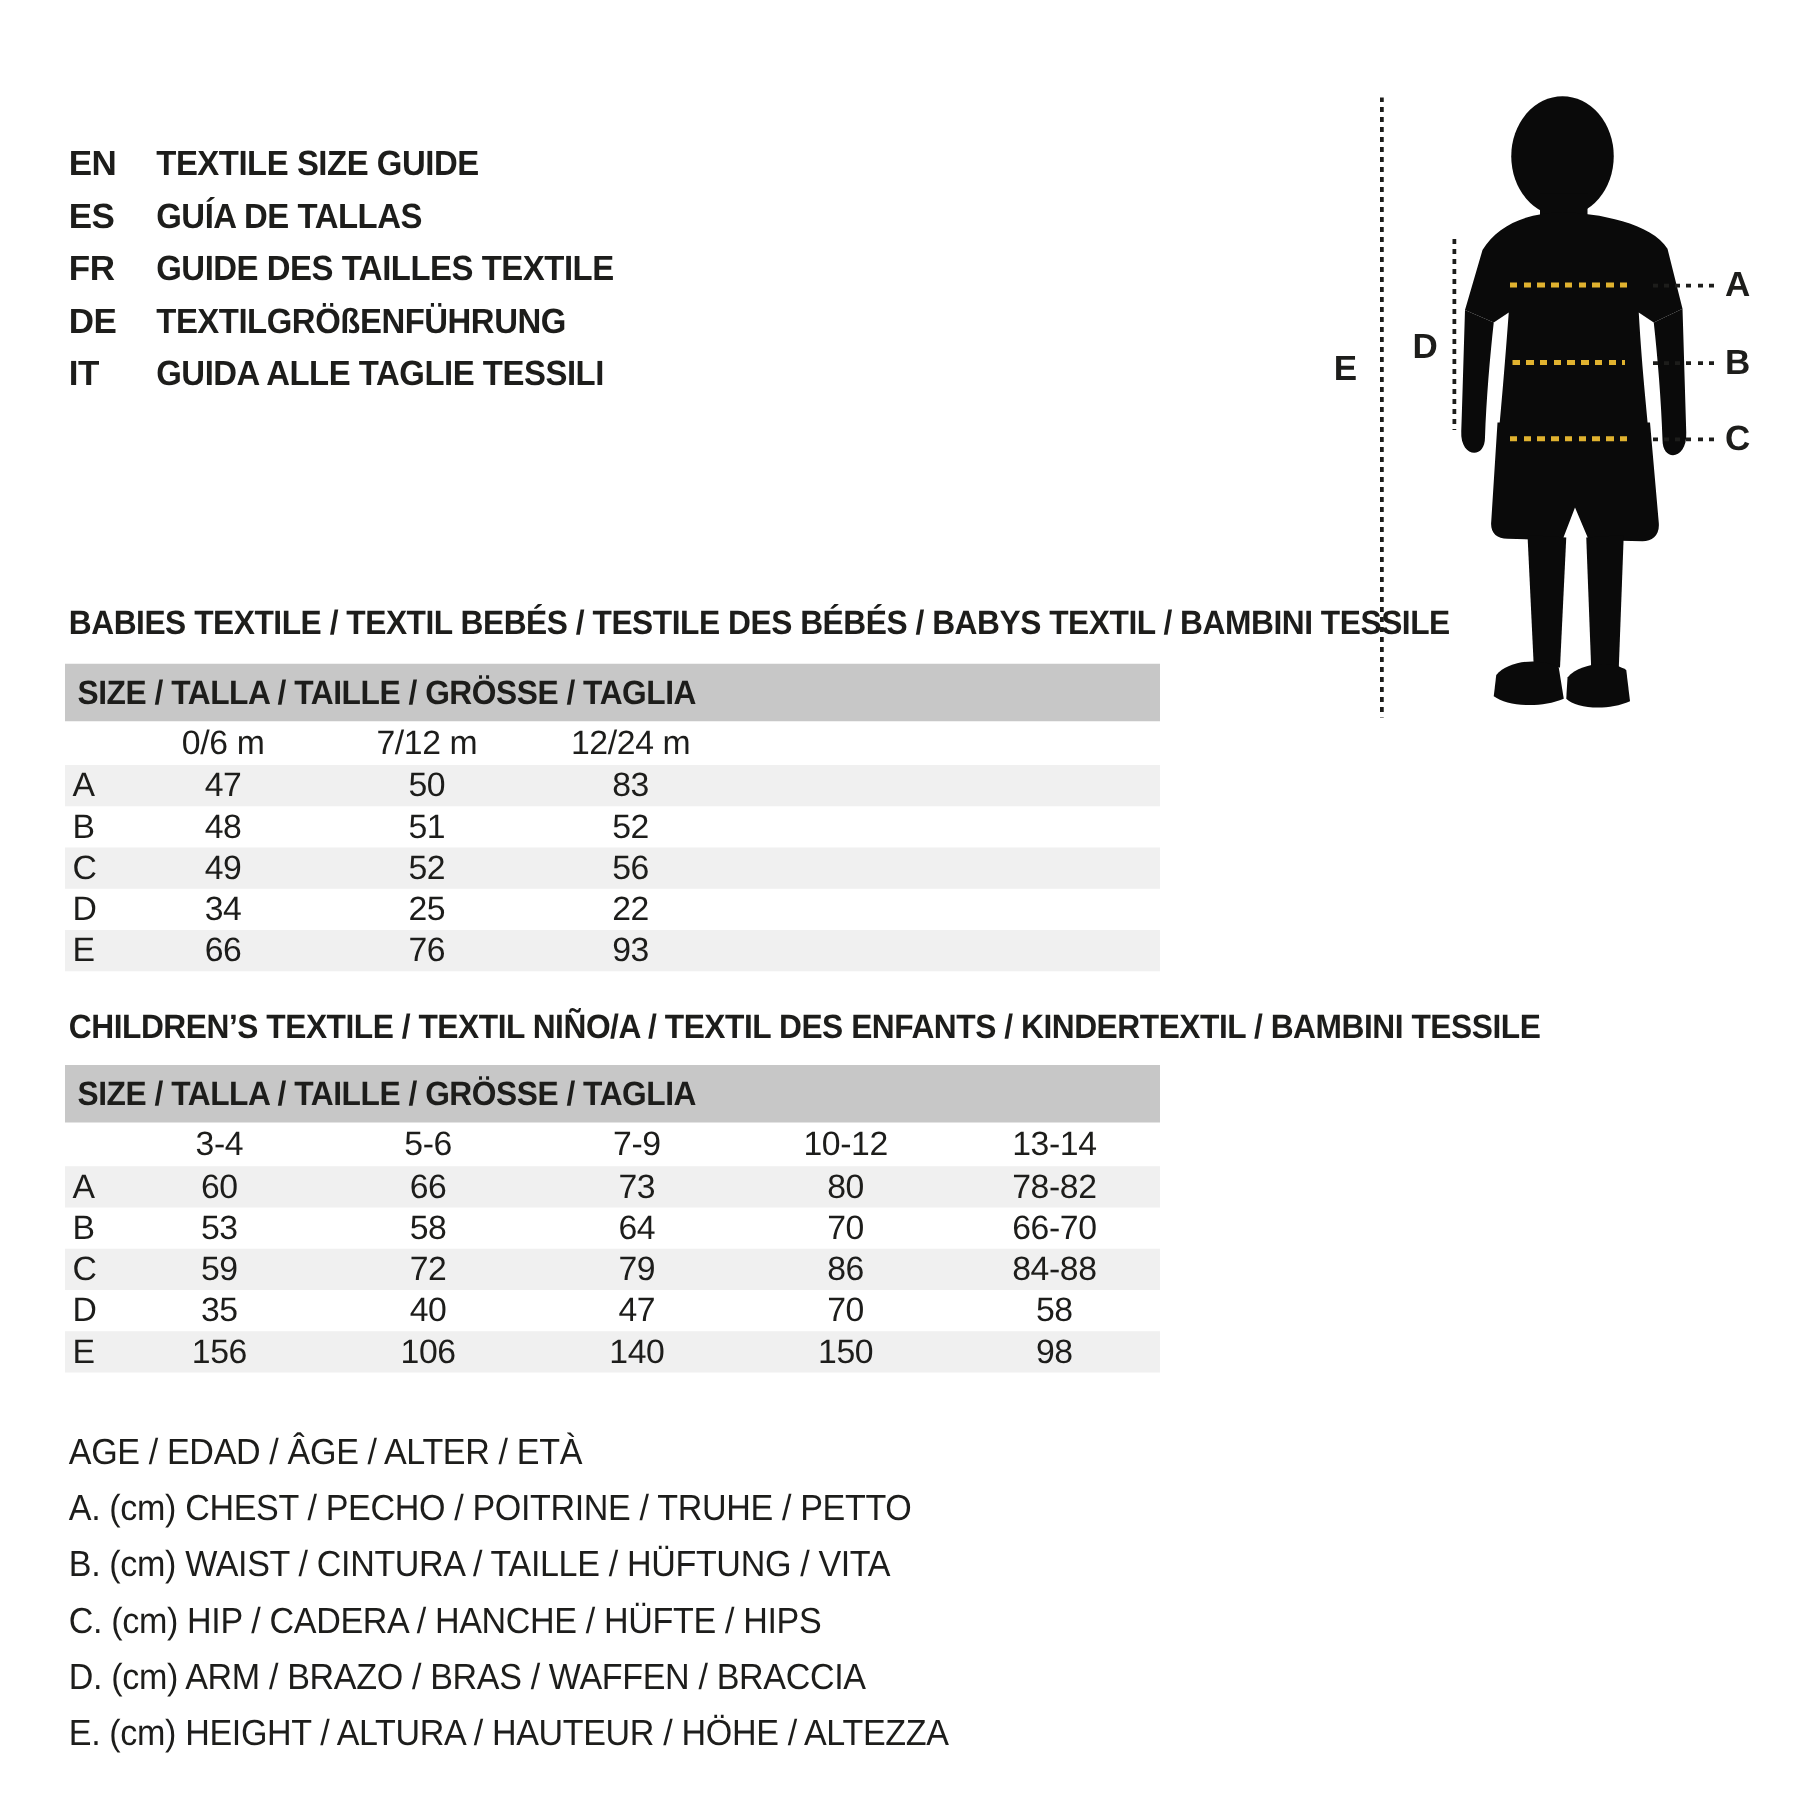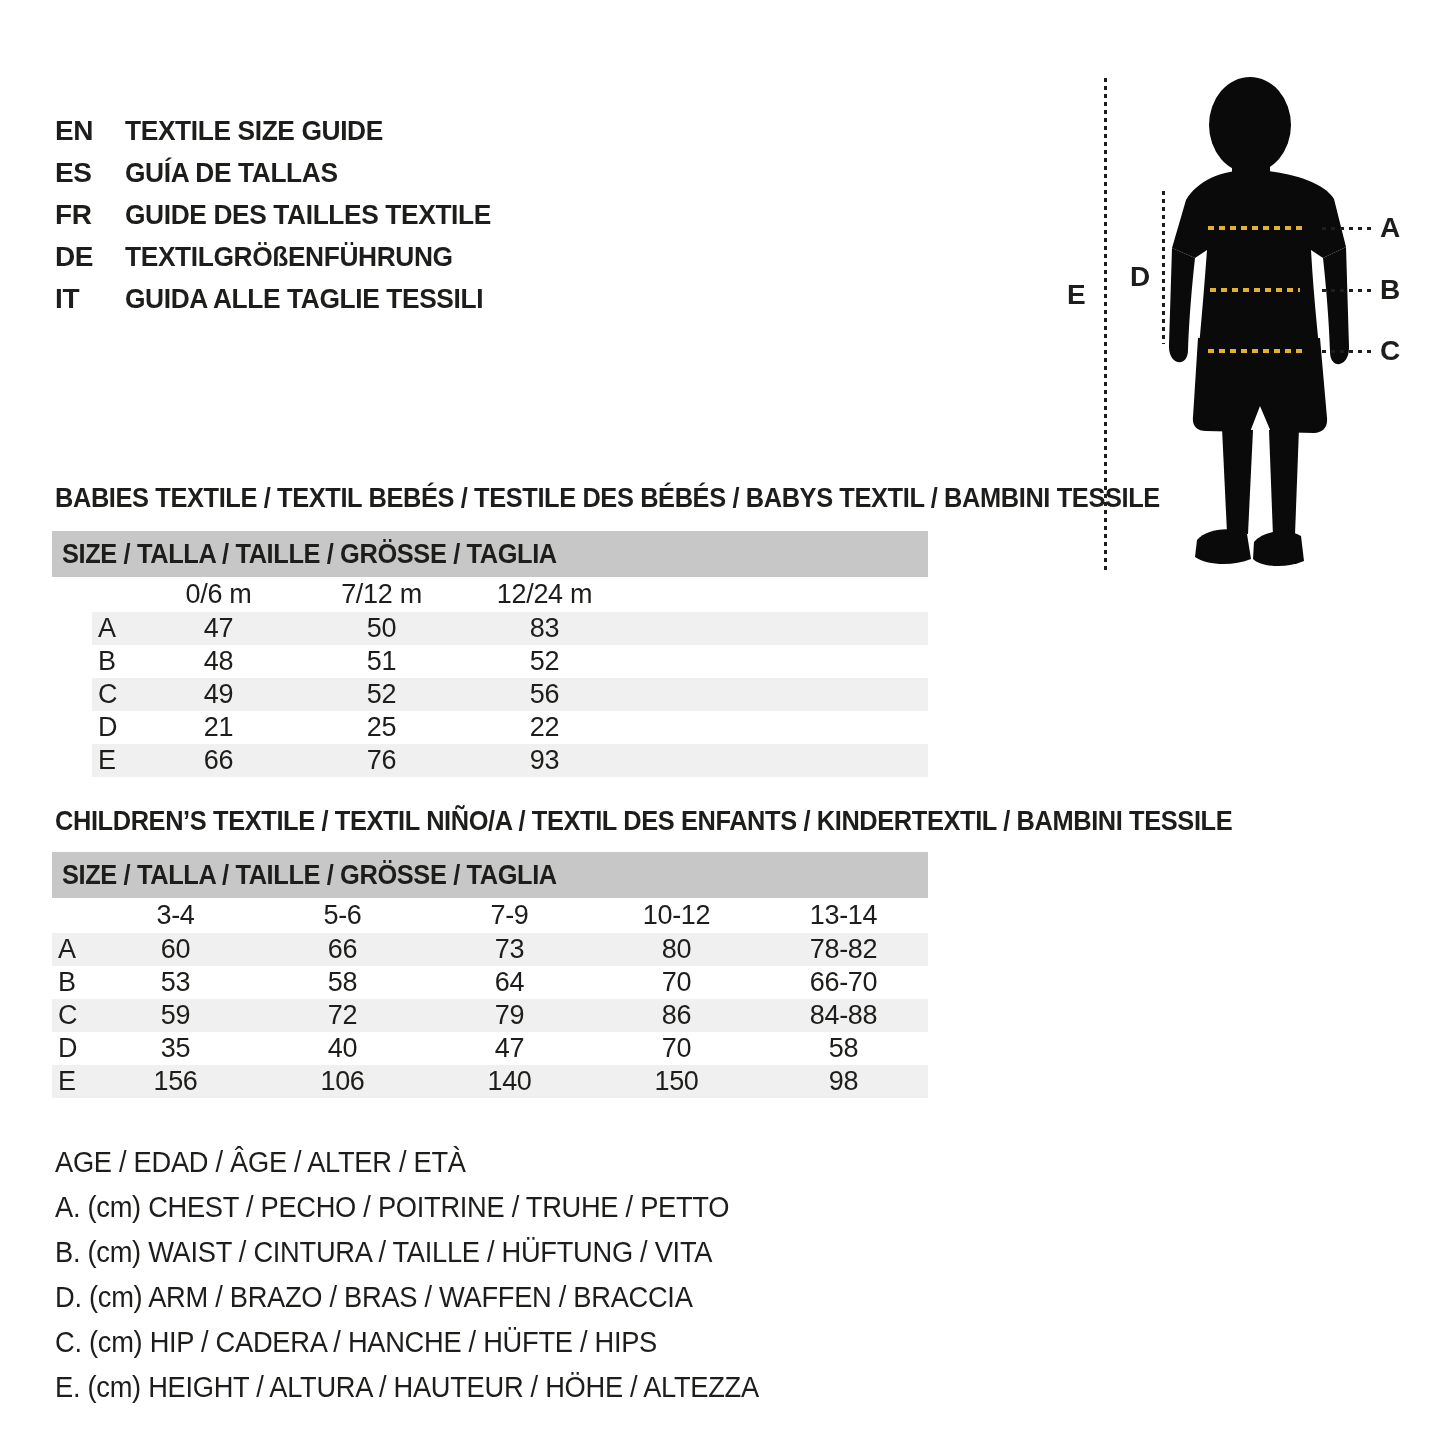--- a/index.html
+++ b/index.html
@@ -27,21 +27,21 @@
           background:repeating-linear-gradient(90deg,var(--text,#1d1d1b) 0 4px,transparent 4px 9px); }
   .marker { position:absolute; font-weight:700; font-size:28px; line-height:28px; }
 
   
   .section-title { position:absolute; left:55px; font-weight:700; font-size:27px; letter-spacing:-0.4px;
                    transform:scaleX(0.94); transform-origin:0 50%; white-space:nowrap; }
   .table { position:absolute; left:52px; width:876px; font-size:27px; }
   .size-bar { height:46px; background:var(--table-header-bg,#c7c7c7); display:flex; align-items:center;
               padding-left:10px; font-weight:700; letter-spacing:-0.4px; }
   .size-bar span { transform:scaleX(0.94); transform-origin:0 50%; white-space:nowrap; }
-  .grid-babies { display:grid; grid-template-columns:45px 163px 163px 163px;margin-left:40px; }
+  .grid-babies { display:grid; grid-template-columns:45px 163px 163px 163px; }
   .grid-children { display:grid; grid-template-columns:40px 167px 167px 167px 167px 167px; }
   .thead { height:35px; }
   .trow { height:33px; }
   .striped { background:var(--row-stripe-bg,#f0f0f0); }
   .cell { display:flex; align-items:center; justify-content:center; letter-spacing:-0.3px; }
   .cell.label { justify-content:flex-start; padding-left:6px; }
 
   
   #legend { left:55px; top:1140px; font-size:29px; letter-spacing:-0.3px; }
   .legend-line { height:45px; display:flex; align-items:center; }
@@ -131,21 +131,21 @@
     <div class="cell">52</div>
   </div>
   <div class="trow grid-babies striped">
     <div class="cell label">C</div>
     <div class="cell">49</div>
     <div class="cell">52</div>
     <div class="cell">56</div>
   </div>
   <div class="trow grid-babies">
     <div class="cell label">D</div>
-    <div class="cell">21</div>
+    <div class="cell">34</div>
     <div class="cell">25</div>
     <div class="cell">22</div>
   </div>
   <div class="trow grid-babies striped">
     <div class="cell label">E</div>
     <div class="cell">66</div>
     <div class="cell">76</div>
     <div class="cell">93</div>
   </div>
 </div>
@@ -210,21 +210,21 @@
   <div class="legend-line">
       <span>AGE / EDAD / ÂGE / ALTER / ETÀ</span>
     </div>
   <div class="legend-line">
       <span>A. (cm) CHEST / PECHO / POITRINE / TRUHE / PETTO</span>
     </div>
   <div class="legend-line">
       <span>B. (cm) WAIST / CINTURA / TAILLE / HÜFTUNG / VITA</span>
     </div>
   <div class="legend-line">
+      <span>C. (cm) HIP / CADERA / HANCHE / HÜFTE / HIPS</span>
+    </div>
+  <div class="legend-line">
       <span>D. (cm) ARM / BRAZO / BRAS / WAFFEN / BRACCIA</span>
     </div>
   <div class="legend-line">
-      <span>C. (cm) HIP / CADERA / HANCHE / HÜFTE / HIPS</span>
-    </div>
-  <div class="legend-line">
       <span>E. (cm) HEIGHT / ALTURA / HAUTEUR / HÖHE / ALTEZZA</span>
     </div>
 </div>
 
 </body></html>

